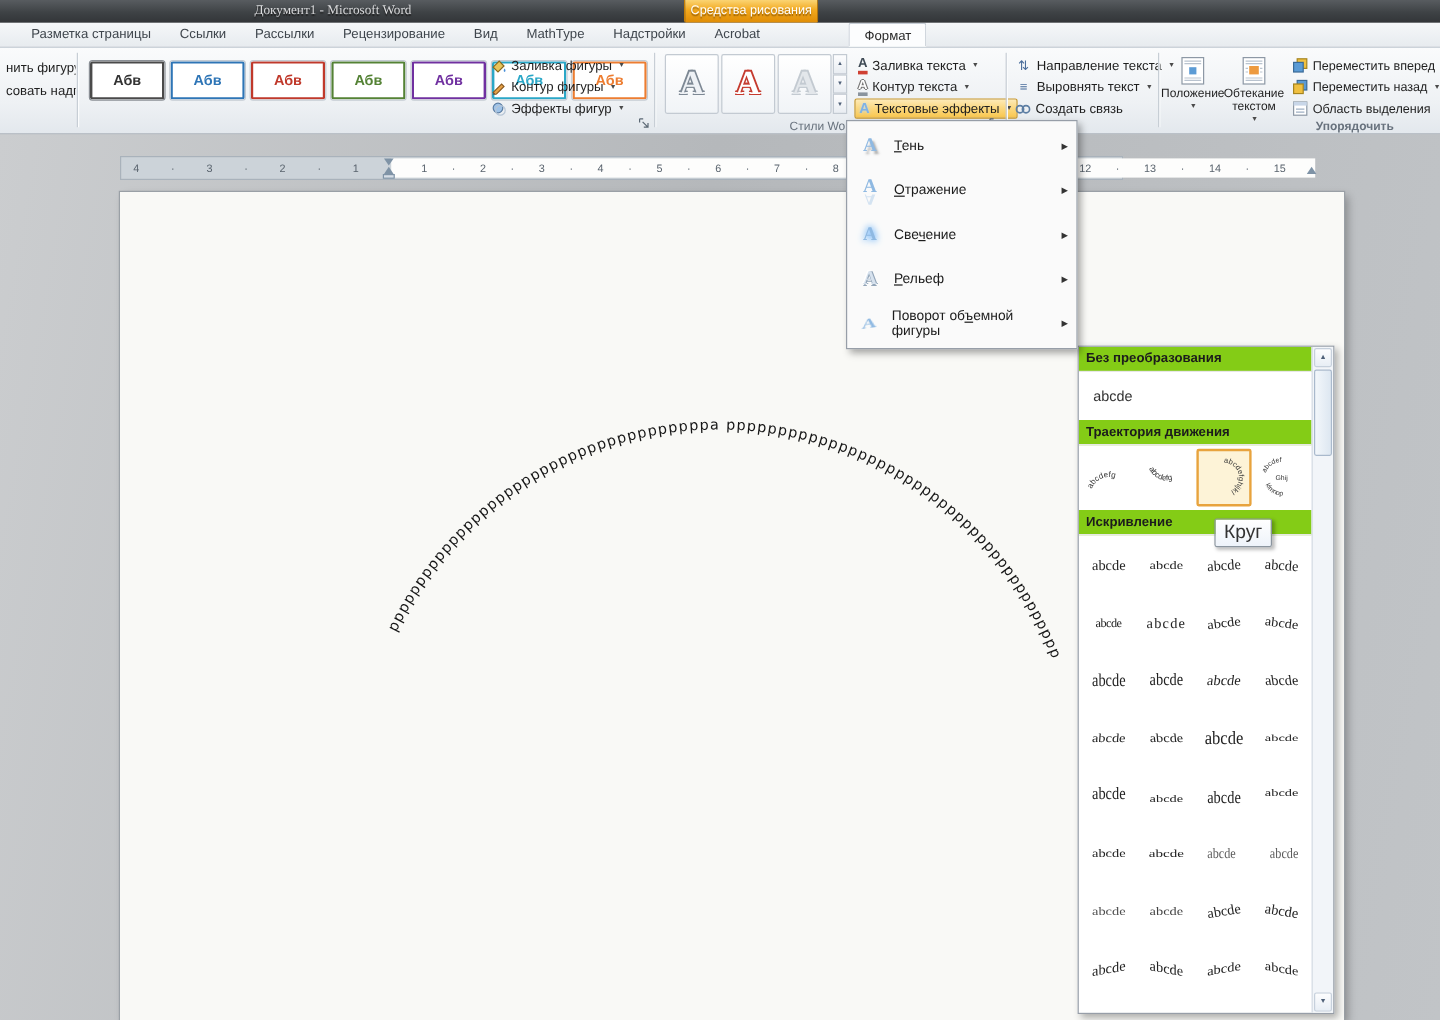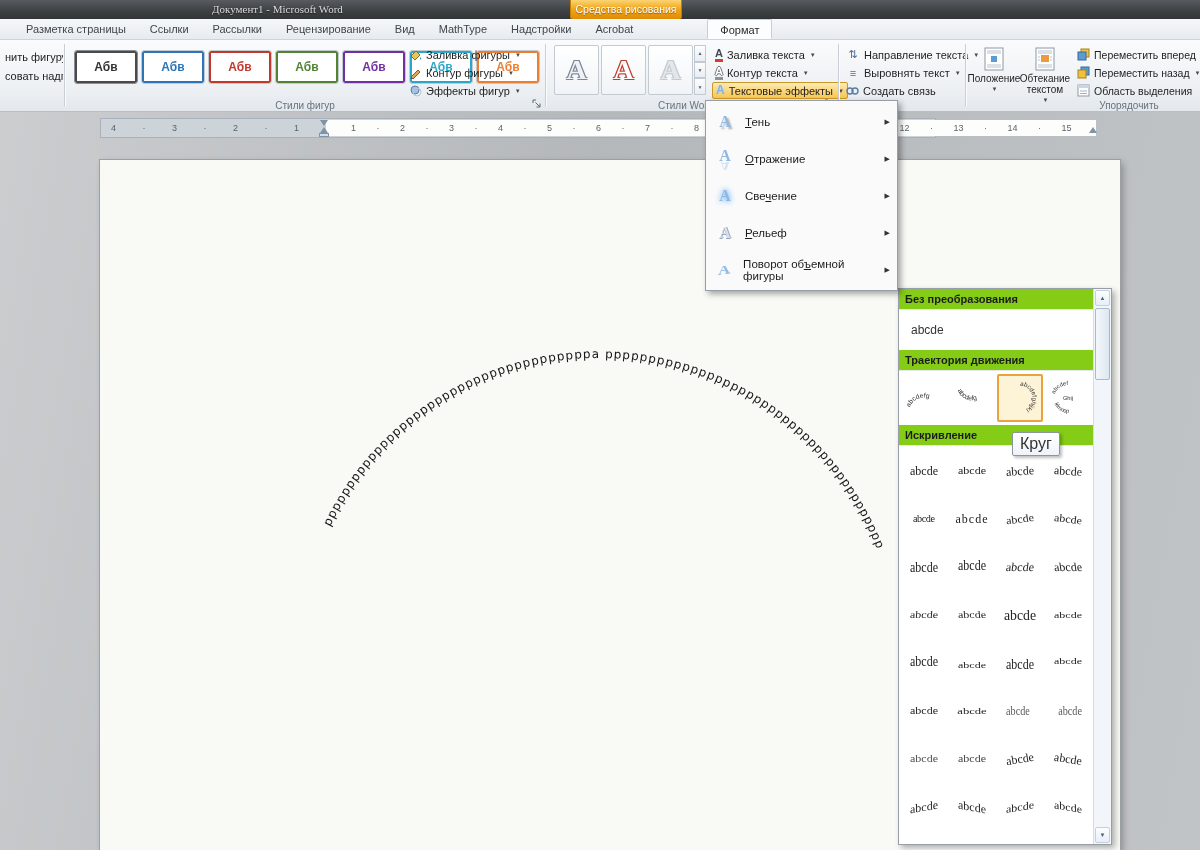--- a/index.html
+++ b/index.html
@@ -73,26 +73,26 @@
   .g-text { left:841px; width:122px; }
   .g-text .fxcol { left:2px; top:6px; }
   .gicon { width:14px; text-align:center; color:#4a6d9b; font-size:11px; }
 
   .g-arrange { left:968px; width:222px; }
   .bigbtn { position:absolute; top:4px; width:48px; height:62px; display:flex; flex-direction:column;
     align-items:center; text-align:center; font-size:10px; line-height:11px; color:#1f1f1f; }
   .bb1 { left:2px; } .bb2 { left:53px; }
   .bigbtn svg { margin:3px 0 2px; }
   .g-arrange .fxcol { left:106px; top:6px; font-size:10.5px; }
-  .g-arrange .glabel { left:100px; }
+  .g-arrange .glabel { left:100px;font-weight:bold; }
 
   
   .canvas { position:absolute; left:0; top:112px; width:1200px; height:738px;
     background:linear-gradient(100deg,#cbcdcf,#b5b8bb 45%,#c1c4c7); }
-  .ruler { position:absolute; left:100px; top:6px; width:836px; height:20px;
+  .ruler { position:absolute; left:100px; top:18px; width:836px; height:20px;
     background:#ccd3d9; border:1px solid #a9b2bb;padding-left:40px; }
   .ruler-white { position:absolute; left:225px; top:1px; width:770px; height:16px; background:#fdfdfc; }
   .rnum { position:absolute; top:4px; font-size:9px; color:#5a646e; white-space:nowrap; overflow:hidden; }
   .rnum.left { left:10px; width:210px; word-spacing:24px; }
   .rnum.right { left:250px; width:748px; word-spacing:18px; }
   .m-first { position:absolute; left:219px; top:1px; width:0; height:0;
     border-left:4px solid transparent; border-right:4px solid transparent; border-top:6px solid #7f93a6; }
   .m-hang { position:absolute; left:219px; top:8px; width:0; height:0;
     border-left:4px solid transparent; border-right:4px solid transparent; border-bottom:6px solid #7f93a6; }
   .m-box { position:absolute; left:218px; top:14px; width:10px; height:4px; background:#d6dee7; border:1px solid #7f93a6; }
@@ -224,21 +224,20 @@
       </div>
       <div class="sbtn">
         <svg width="13" height="13">
             <circle cx="6" cy="6" r="4" fill="#9fc3e8" stroke="#5b7da3"></circle>
             <circle cx="8" cy="8" r="4" fill="none" stroke="#b7c6d6"></circle>
           </svg>
         <span>Эффекты фигур</span>
         <span class="dar">▼</span>
       </div>
     </div>
-    <div class="glabel">Стили фигур</div>
     <span class="launcher">
       <svg width="9" height="9">
           <path d="M1 1 h3 M1 1 v3 M3.5 3.5 l4 4 M8 4.5 v3.5 h-3.5" stroke="#5a6773" fill="none"></path>
         </svg>
     </span>
   </div>
 
   <div class="gsep" style="left:545px"></div>
 
   <div class="group g-wordart">

